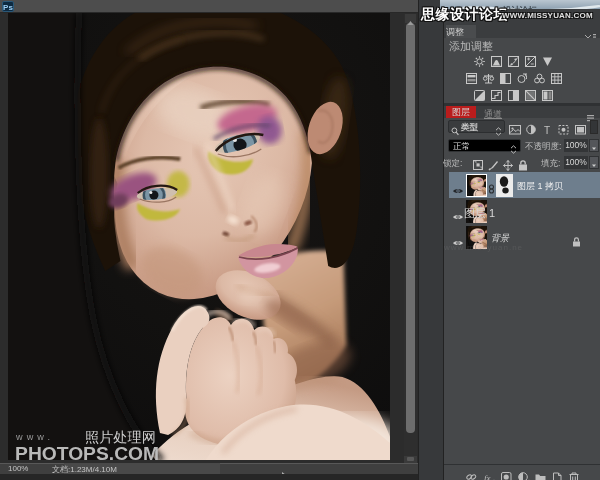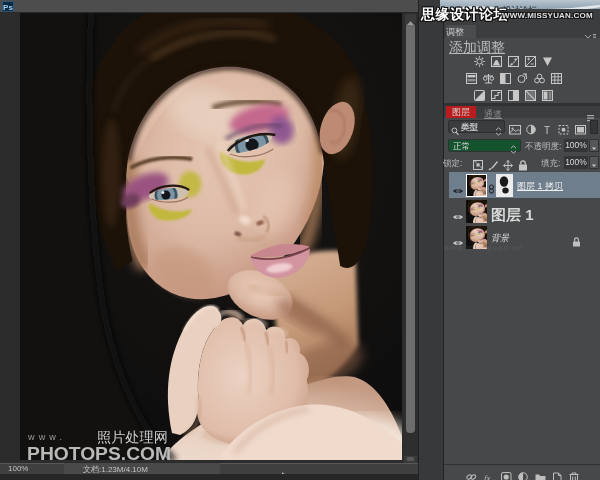--- a/index.html
+++ b/index.html
@@ -9,21 +9,21 @@
 </style>
 </head>
 <body>
 <div id="app">
 
   <div class="abs" style="left:0;top:0;width:600px;height:13px;background:#4d4d4d;border-bottom:1px solid #282828;box-sizing:border-box;"></div>
   <div class="abs" style="left:2px;top:1px;width:12px;height:11px;background:#0d2a41;border:1px solid #2a5878;border-radius:2px;color:#9fd0f5;font-size:8px;font-weight:bold;line-height:11px;text-align:center;box-sizing:border-box;">Ps</div>
 
   <div class="abs" style="left:0;top:13px;width:418px;height:450px;background:#2c2c2c;"></div>
 
-  <div class="abs" style="left:20px;top:13px;width:348px;height:447px;">
+  <div class="abs" style="left:8px;top:13px;width:348px;height:447px;">
     <svg width="382" height="447" viewBox="0 0 377 447" preserveAspectRatio="none">
       <defs>
         <radialGradient id="bgGlow" cx="58%" cy="32%" r="75%">
           <stop offset="0%" stop-color="#171413"></stop>
           <stop offset="55%" stop-color="#121110"></stop>
           <stop offset="100%" stop-color="#0e0d0d"></stop>
         </radialGradient>
         <linearGradient id="skinShoulder" x1="0" y1="1" x2="0.6" y2="0">
           <stop offset="0%" stop-color="#eedbce"></stop>
           <stop offset="55%" stop-color="#e3c9b8"></stop>
@@ -182,40 +182,40 @@
   <div class="abs" style="left:405px;top:14px;width:11px;height:9px;background:#3a3a3a;"><svg width="11" height="9">
         <path d="M5.5,2 L8.5,6 L2.5,6 Z" fill="#9a9a9a"></path>
       </svg></div>
 
   <div class="abs" style="left:404px;top:456px;width:13px;height:7px;background:#3a3a3a;"></div>
   <div class="abs" style="left:407px;top:457px;width:7px;height:4px;background:#585858;border-radius:1px;"></div>
 
   <div class="abs" style="left:0;top:463px;width:418px;height:11px;background:#3f3f3f;border-top:1px solid #585858;box-sizing:border-box;"></div>
   <div class="abs" style="left:8px;top:464px;font-size:8px;color:#c4c4c4;">100%</div>
   <div class="abs" style="left:64px;top:463px;width:156px;height:11px;background:#494949;"></div>
-  <div class="abs" style="left:83px;top:464px;font-size:8px;color:#c4c4c4;">文档:1.23M/4.10M</div>
+  <div class="abs" style="left:52px;top:464px;font-size:8px;color:#c4c4c4;">文档:1.23M/4.10M</div>
   <div class="abs" style="left:280px;top:465px;width:8px;height:8px;"><svg width="8" height="8">
         <path d="M2,1 L6,4 L2,7 Z" fill="#b0b0b0"></path>
       </svg></div>
   <div class="abs" style="left:0;top:474px;width:418px;height:6px;background:#262626;"></div>
 
   <div class="abs" style="left:418px;top:0;width:26px;height:480px;background:#37393b;border-left:1px solid #222;border-right:1px solid #222;box-sizing:border-box;"></div>
 
   <div class="abs" style="left:444px;top:0;width:156px;height:480px;background:#46484a;"></div>
 
   <div class="abs" style="left:444px;top:0;width:156px;height:25px;background:#3b3d3f;"></div>
 
   <div class="abs" style="left:444px;top:25px;width:156px;height:13px;background:#3b3d3f;"></div>
   <div class="abs" style="left:446px;top:25px;width:30px;height:13px;background:#4a4c4e;color:#cfcfcf;font-size:9px;line-height:14px;text-align:left;">调整</div>
   <div class="abs" style="left:584px;top:27px;width:12px;height:9px;"><svg width="12" height="9">
         <path d="M1,3 L4,6 L7,3" stroke="#aaa" fill="none"></path>
         <rect x="9" y="2" width="3" height="1.2" fill="#aaa"></rect>
         <rect x="9" y="4.5" width="3" height="1.2" fill="#aaa"></rect>
       </svg></div>
-  <div class="abs" style="left:449px;top:39px;color:#b9b9b9;font-size:14px;text-decoration:underline;">添加调整</div>
+  <div class="abs" style="left:449px;top:39px;color:#b9b9b9;font-size:11px;">添加调整</div>
   <div class="abs" style="left:461px;top:53px;width:100px;height:11px;">
     <svg width="100" height="11">
       <g fill="none" stroke="#c8c8c8" stroke-width="1">
         <g transform="translate(13,0)">
             <circle cx="5.5" cy="5.5" r="2.6"></circle>
             <g stroke-width="1.1">
               <path d="M5.5,0.2 v1.6 M5.5,9.2 v1.6 M0.2,5.5 h1.6 M9.2,5.5 h1.6 M1.8,1.8 l1.2,1.2 M8,8 l1.2,1.2 M9.2,1.8 L8,3 M3,8 L1.8,9.2"></path>
             </g>
           </g>
         <g transform="translate(30,0)">
@@ -342,21 +342,21 @@
           <circle cx="5.5" cy="5.7" r="2" fill="#c2c2c2" stroke="none"></circle>
         </g>
       <g transform="translate(66,0)">
           <rect x="0.5" y="1.5" width="10" height="8.5"></rect>
           <rect x="2" y="3" width="7" height="5.5" fill="#c2c2c2" stroke="none"></rect>
         </g>
     </svg>
   </div>
   <div class="abs" style="left:590px;top:120px;width:8px;height:14px;background:#333537;border:1px solid #2a2a2a;box-sizing:border-box;"></div>
 
-  <div class="abs" style="left:448px;top:139px;width:73px;height:13px;background:#14532d;border:1px solid #303234;border-radius:2px;box-sizing:border-box;color:#dadada;font-size:8.5px;line-height:12px;padding-left:4px;">正常</div>
+  <div class="abs" style="left:448px;top:139px;width:73px;height:13px;background:#000000;border:1px solid #303234;border-radius:2px;box-sizing:border-box;color:#dadada;font-size:8.5px;line-height:12px;padding-left:4px;">正常</div>
   <div class="abs" style="left:510px;top:140px;width:7px;height:9px;"><svg width="7" height="9">
         <path d="M1,3.2 L3.5,0.8 L6,3.2 M1,5.8 L3.5,8.2 L6,5.8" stroke="#bbb" fill="none"></path>
       </svg></div>
   <div class="abs" style="left:525px;top:141px;color:#bdbdbd;font-size:8.5px;">不透明度:</div>
   <div class="abs" style="left:564px;top:139px;width:24px;height:13px;background:#333537;color:#d8d8d8;font-size:8.5px;line-height:13px;text-align:center;">100%</div>
   <div class="abs" style="left:589px;top:139px;width:10px;height:13px;background:#54565a;border:1px solid #303234;box-sizing:border-box;"><svg width="8" height="11">
         <path d="M2,4.5 L4,7 L6,4.5 Z" fill="#ccc"></path>
       </svg></div>
 
   <div class="abs" style="left:443px;top:158px;color:#bdbdbd;font-size:8.5px;">锁定:</div>
@@ -401,33 +401,33 @@
         <circle cx="3.5" cy="3" r="2" stroke="#2a2d30" fill="none" stroke-width="1.1"></circle>
         <circle cx="3.5" cy="7" r="2" stroke="#2a2d30" fill="none" stroke-width="1.1"></circle>
       </svg></div>
   <div class="abs" style="left:496px;top:174px;width:17px;height:23px;background:#e9e9e9;">
     <svg width="17" height="23">
         <rect width="17" height="23" fill="#ececec"></rect>
         <ellipse cx="8" cy="7.5" rx="4.2" ry="5.2" fill="#1a1a1a"></ellipse>
         <ellipse cx="9.5" cy="16.5" rx="3.2" ry="2.9" fill="#1a1a1a"></ellipse>
       </svg>
   </div>
-  <div class="abs" style="left:517px;top:180px;color:#f0f0f0;font-size:9px;text-decoration:underline;">图层 1 拷贝</div>
+  <div class="abs" style="left:517px;top:180px;color:#f0f0f0;font-size:9px;">图层 1 拷贝</div>
 
   <div class="abs" style="left:452px;top:207px;width:12px;height:8px;"><svg width="12" height="8">
         <path d="M1,4 C3,1.2 9,1.2 11,4 C9,6.8 3,6.8 1,4 Z" fill="#c9c9c9"></path>
         <circle cx="6" cy="4" r="1.7" fill="#46484a"></circle>
         <circle cx="6" cy="4" r="0.8" fill="#c9c9c9"></circle>
       </svg></div>
   <div class="abs" style="left:466px;top:200px;width:21px;height:23px;">
     <svg width="21" height="23" viewBox="55 15 270 390" preserveAspectRatio="none">
         <use href="#photoArt"></use>
       </svg>
   </div>
-  <div class="abs" style="left:491px;top:206px;color:#d8d8d8;font-size:15px;font-weight:bold;">图层 1</div>
+  <div class="abs" style="left:464px;top:206px;color:#d8d8d8;font-size:11px;">图层 1</div>
 
   <div class="abs" style="left:452px;top:233px;width:12px;height:8px;"><svg width="12" height="8">
         <path d="M1,4 C3,1.2 9,1.2 11,4 C9,6.8 3,6.8 1,4 Z" fill="#c9c9c9"></path>
         <circle cx="6" cy="4" r="1.7" fill="#46484a"></circle>
         <circle cx="6" cy="4" r="0.8" fill="#c9c9c9"></circle>
       </svg></div>
   <div class="abs" style="left:466px;top:226px;width:21px;height:23px;">
     <svg width="21" height="23" viewBox="55 15 270 390" preserveAspectRatio="none">
         <use href="#photoArt"></use>
       </svg>

